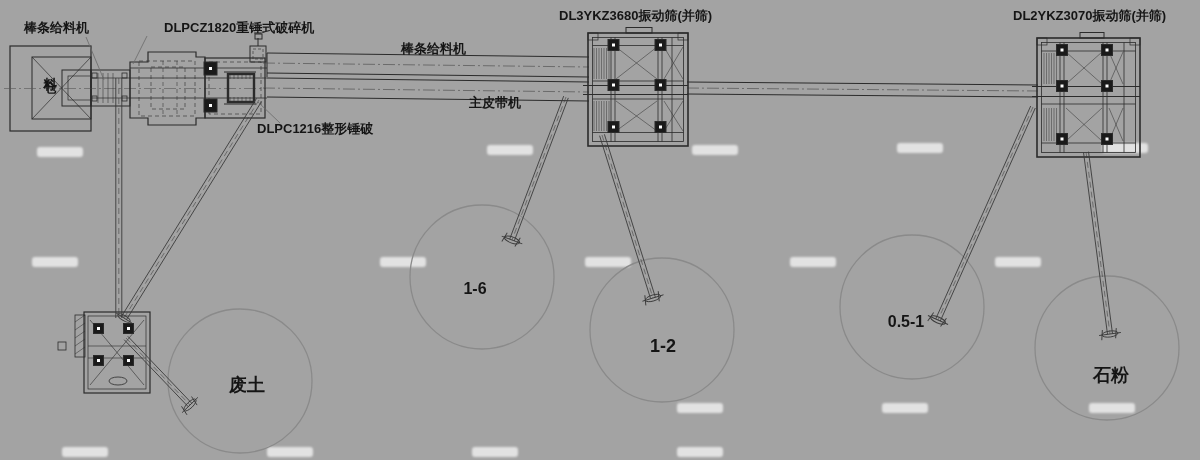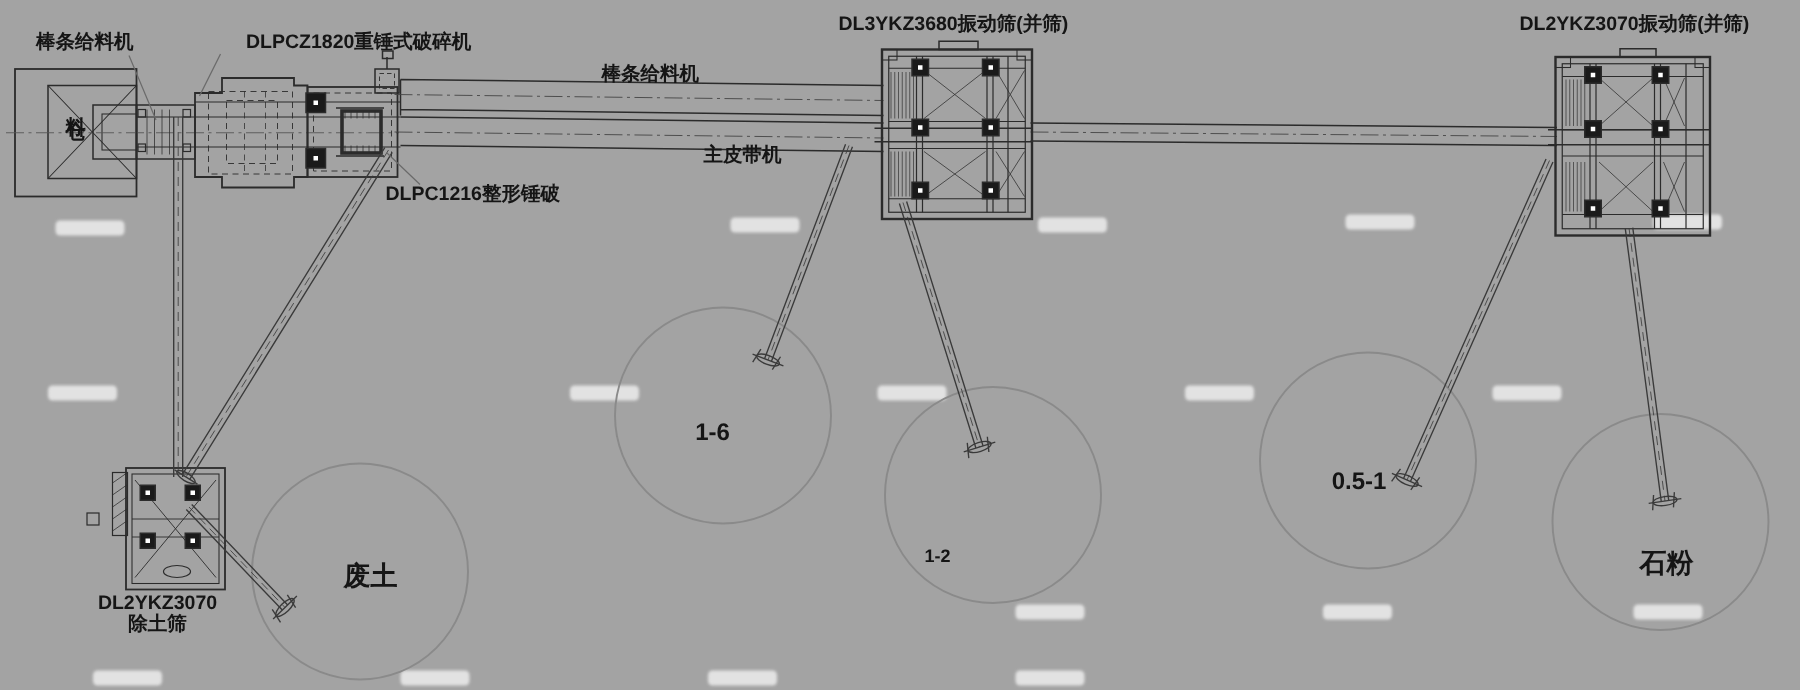--- a/index.html
+++ b/index.html
@@ -253,24 +253,20 @@
 
 <div class="lbl lbl13" style="left:24px;top:21px;">棒条给料机</div>
 <div class="lbl lbl13" style="left:137px;top:21px;margin-left:27px;">DLPCZ1820重锤式破碎机</div>
 <div class="lbl lbl13" style="left:559px;top:9px;">DL3YKZ3680振动筛(并筛)</div>
 <div class="lbl lbl13" style="left:1013px;top:9px;">DL2YKZ3070振动筛(并筛)</div>
 <div class="lbl lbl13" style="left:257px;top:122px;">DLPC1216整形锤破</div>
 <div class="lbl lbl13" style="left:401px;top:42px;">棒条给料机</div>
 <div class="lbl lbl13" style="left:469px;top:96px;">主皮带机</div>
 <div class="lbl vert" style="left:42px;top:66px;">料仓</div>
 
-<div class="lbl two-line" style="left:59px;top:395px;width:92px;">
-  <div>DL2YKZ3070</div>
-  <div>除土筛</div>
-</div>
 
 <div class="lbl lbl-center product" style="left:475px;top:289px;font-size:16px;">1-6</div>
-<div class="lbl lbl-center product" style="left:625px;top:347px;font-size:12px;margin-top:24px;">1-2</div>
+<div class="lbl lbl-center product" style="left:663px;top:347px;font-size:18px;">1-2</div>
 <div class="lbl lbl-center product" style="left:906px;top:322px;font-size:16px;">0.5-1</div>
 <div class="lbl lbl-center product" style="left:1111px;top:376px;font-size:18px;">石粉</div>
 <div class="lbl lbl-center product" style="left:247px;top:387px;font-size:18px;font-family:Liberation Mono, monospace;">废土</div>
 
 </div>
 
 </body></html>

